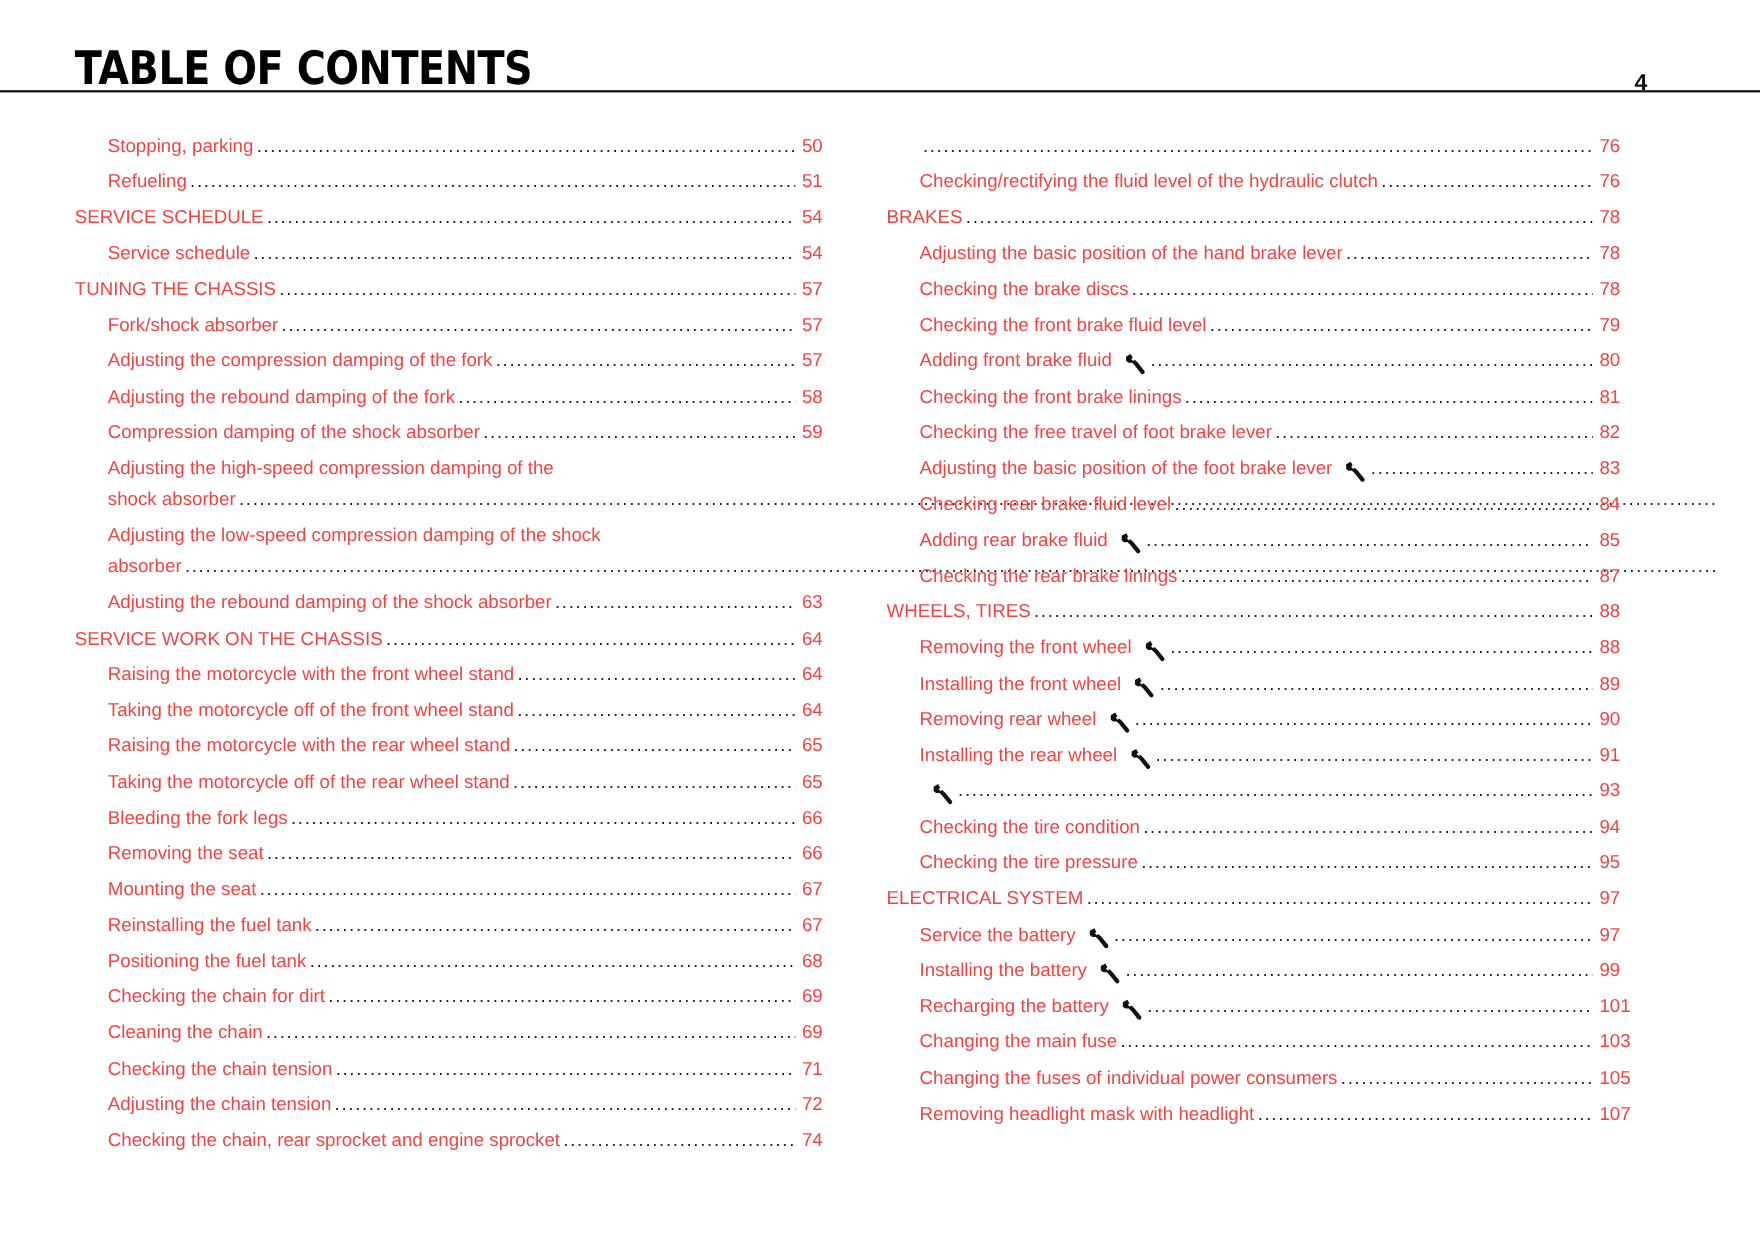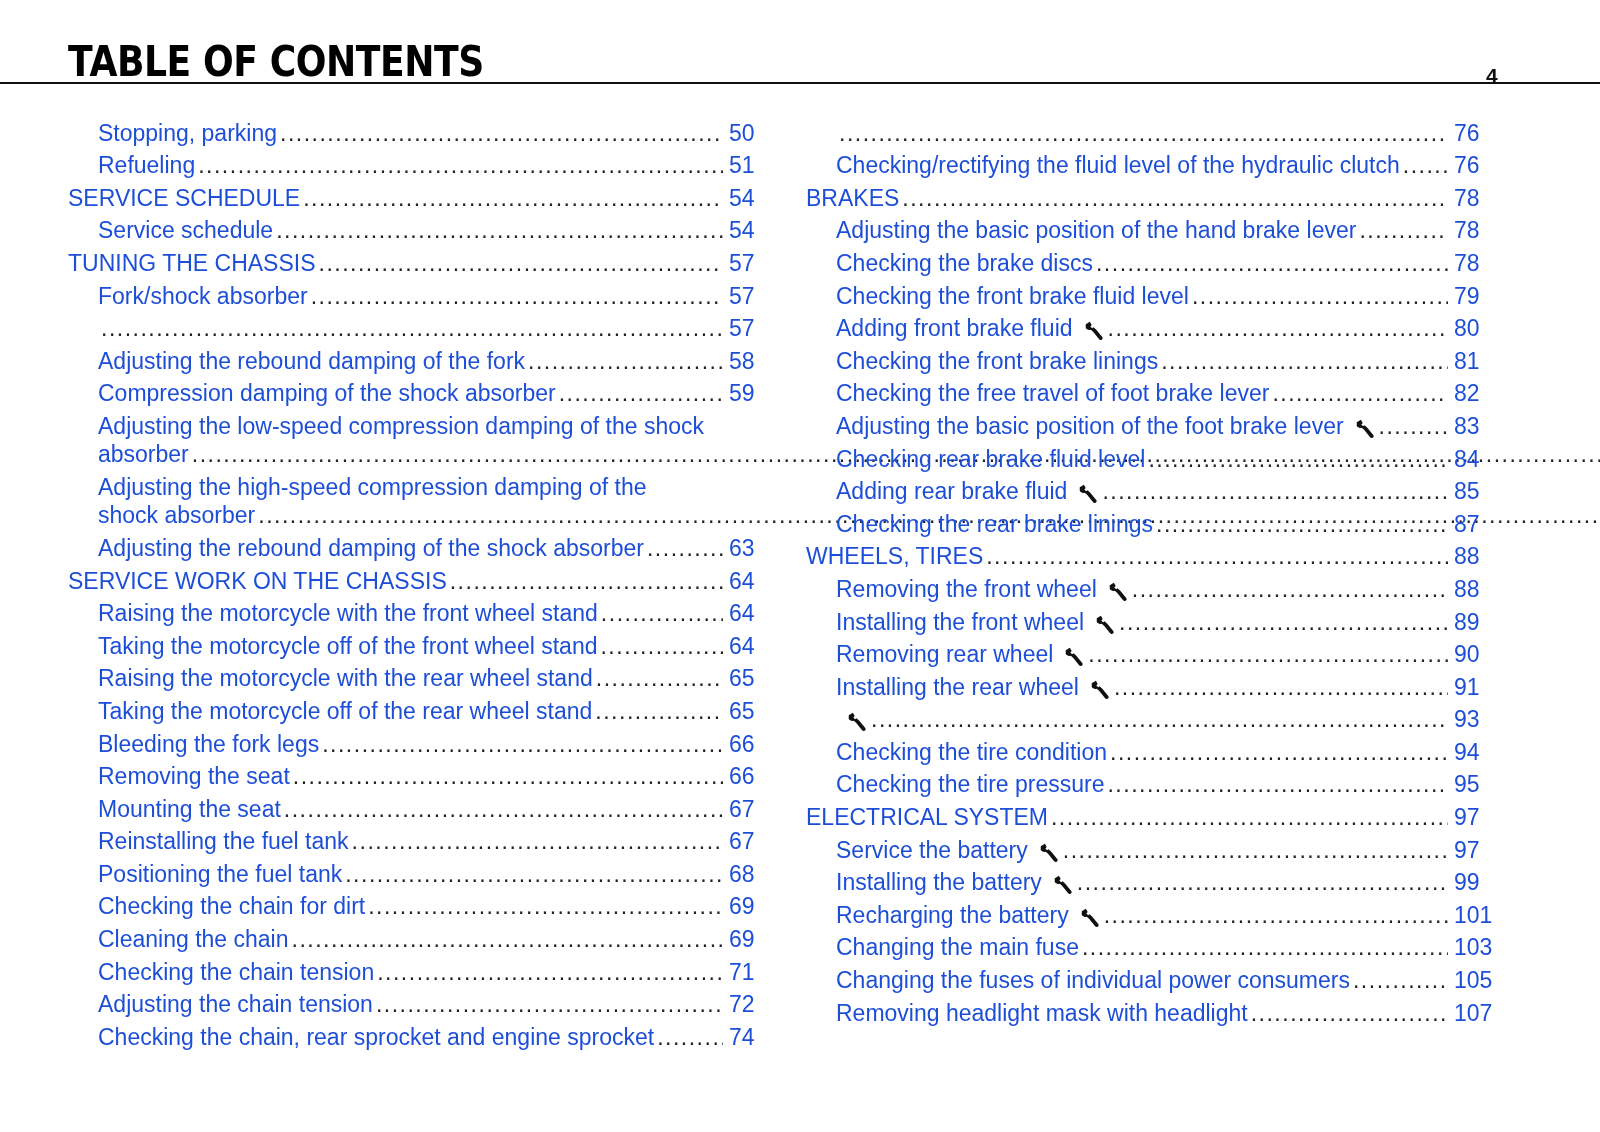--- a/index.html
+++ b/index.html
@@ -9,21 +9,21 @@
   .title { position: absolute; left: 68px; top: 40px; font-family: "DejaVu Sans", "Liberation Sans", sans-serif;
            font-weight: bold; font-size: 42px; letter-spacing: -0.5px; transform: scaleX(0.86); transform-origin: left top;
            line-height: 44px; color: #000; }
   .rule { position: absolute; left: 0; top: 82px; width: 1600px; height: 2px; background: #111; }
   .pagenum { position: absolute; left: 1486px; top: 64px; font-size: 21px; font-weight: bold; color: #111; }
 
   .col { position: absolute; top: 114px; }
   .col.left { left: 68px; width: 695px; }
   .col.right { left: 806px; width: 694px; }
 
-  .entry { display: flex; align-items: flex-end; font-size: 23px; line-height: 28px; height: 32.6px; white-space: nowrap; color: #1d4ed8; }
+  .entry { display: flex; align-items: flex-end; font-size: 17px; line-height: 28px; height: 32.6px; white-space: nowrap; color: #ef4444; }
   .entry.section { padding-left: 0; }
   .entry.sub { padding-left: 30px; }
   .entry.two-line { height: 61px; }
   .entry .label { flex: 0 0 auto; }
   .entry .wrap { flex: 1 1 auto; display: flex; flex-direction: column; white-space: normal; }
   .entry .wrap .row2 { display: flex; align-items: flex-end; }
   .dots { flex: 1 1 auto; overflow: hidden; white-space: nowrap; margin: 0 6px 0 3px; letter-spacing: 1.5px; color: #222; }
   .dots::before { content: "................................................................................................................................................................................................................................"; }
   .page { flex: 0 0 auto; min-width: 34px; text-align: left; }
   .right .page { min-width: 46px; }
@@ -64,51 +64,52 @@
     <span class="label">TUNING THE CHASSIS</span>
     <span class="dots"></span>
     <span class="page">57</span>
   </div>
     <div class="entry sub">
     <span class="label">Fork/shock absorber</span>
     <span class="dots"></span>
     <span class="page">57</span>
   </div>
     <div class="entry sub">
+    <span class="label">Adjusting the compression damping of the fork</span>
     <span class="dots"></span>
     <span class="page">57</span>
   </div>
     <div class="entry sub">
     <span class="label">Adjusting the rebound damping of the fork</span>
     <span class="dots"></span>
     <span class="page">58</span>
   </div>
     <div class="entry sub">
     <span class="label">Compression damping of the shock absorber</span>
     <span class="dots"></span>
     <span class="page">59</span>
   </div>
+    <div class="entry sub two-line">
+      <div class="wrap">
+        <span class="label">Adjusting the high-speed compression damping of the</span>
+        <div class="row2">
+          <span class="label">shock absorber</span>
+          <span class="dots"></span>
+        </div>
+      </div>
+    </div>
     <div class="entry sub two-line">
       <div class="wrap">
         <span class="label">Adjusting the low-speed compression damping of the shock</span>
         <div class="row2">
           <span class="label">absorber</span>
           <span class="dots"></span>
         </div>
       </div>
     </div>
-    <div class="entry sub two-line">
-      <div class="wrap">
-        <span class="label">Adjusting the high-speed compression damping of the</span>
-        <div class="row2">
-          <span class="label">shock absorber</span>
-          <span class="dots"></span>
-        </div>
-      </div>
-    </div>
     <div class="entry sub">
     <span class="label">Adjusting the rebound damping of the shock absorber</span>
     <span class="dots"></span>
     <span class="page">63</span>
   </div>
     <div class="entry section">
     <span class="label">SERVICE WORK ON THE CHASSIS</span>
     <span class="dots"></span>
     <span class="page">64</span>
   </div>

